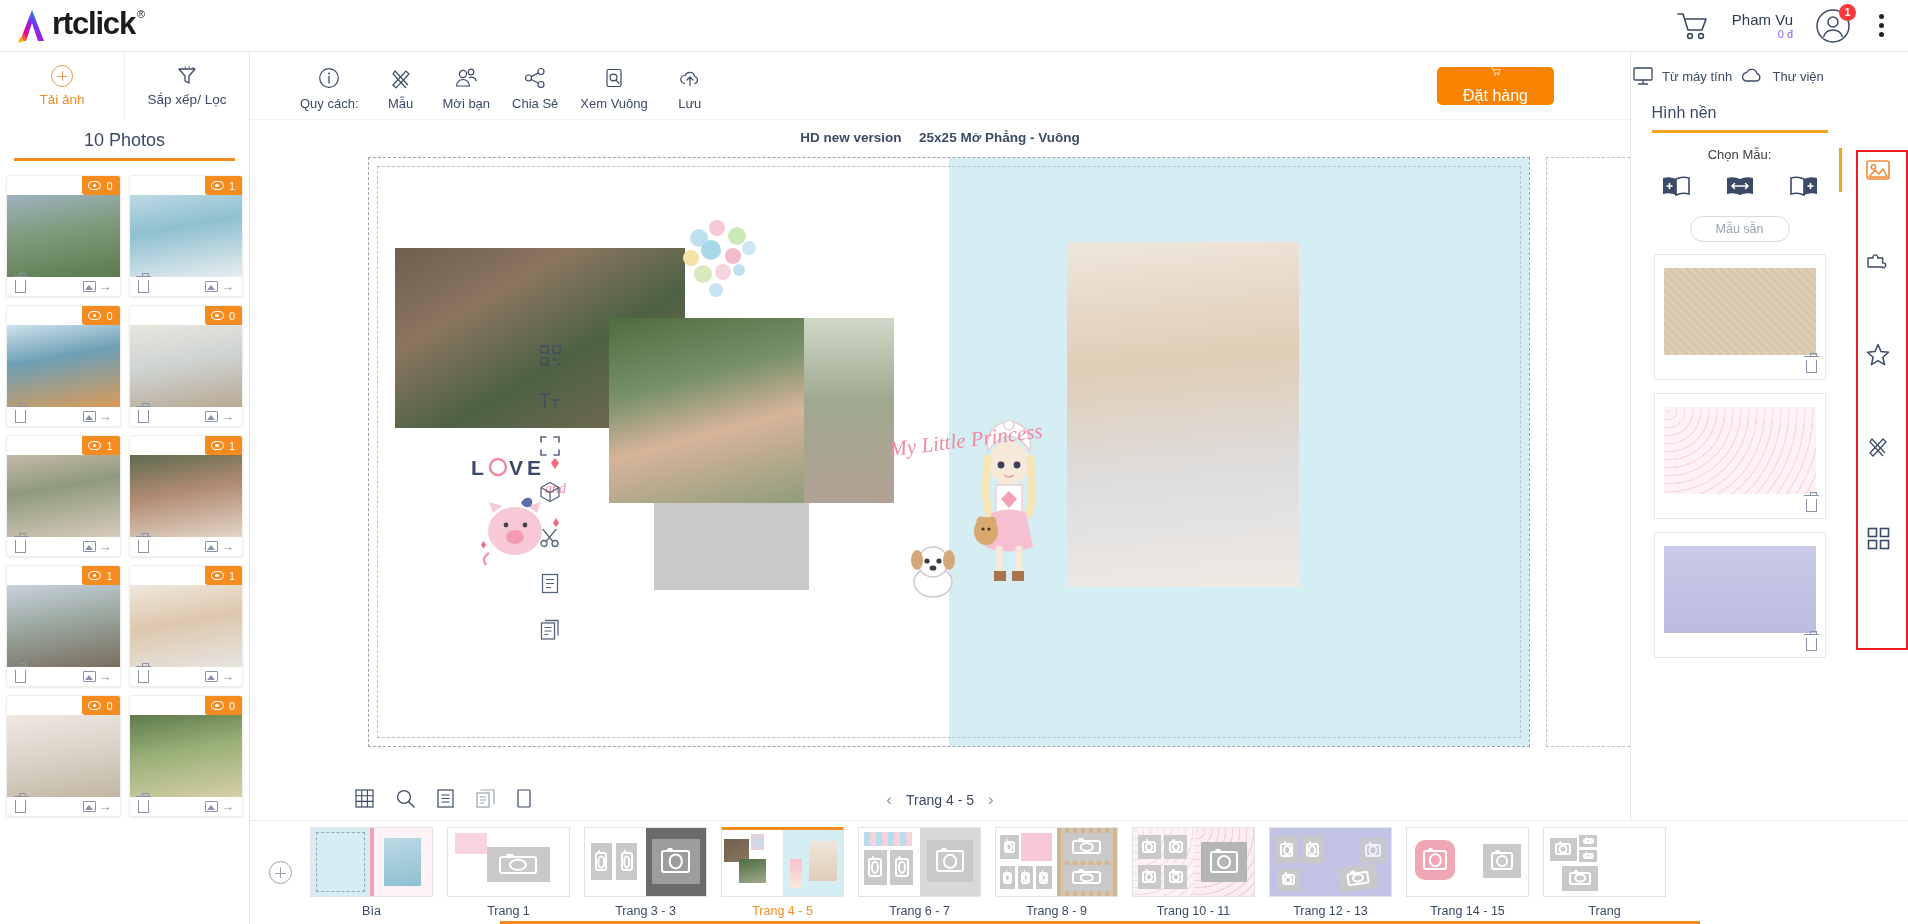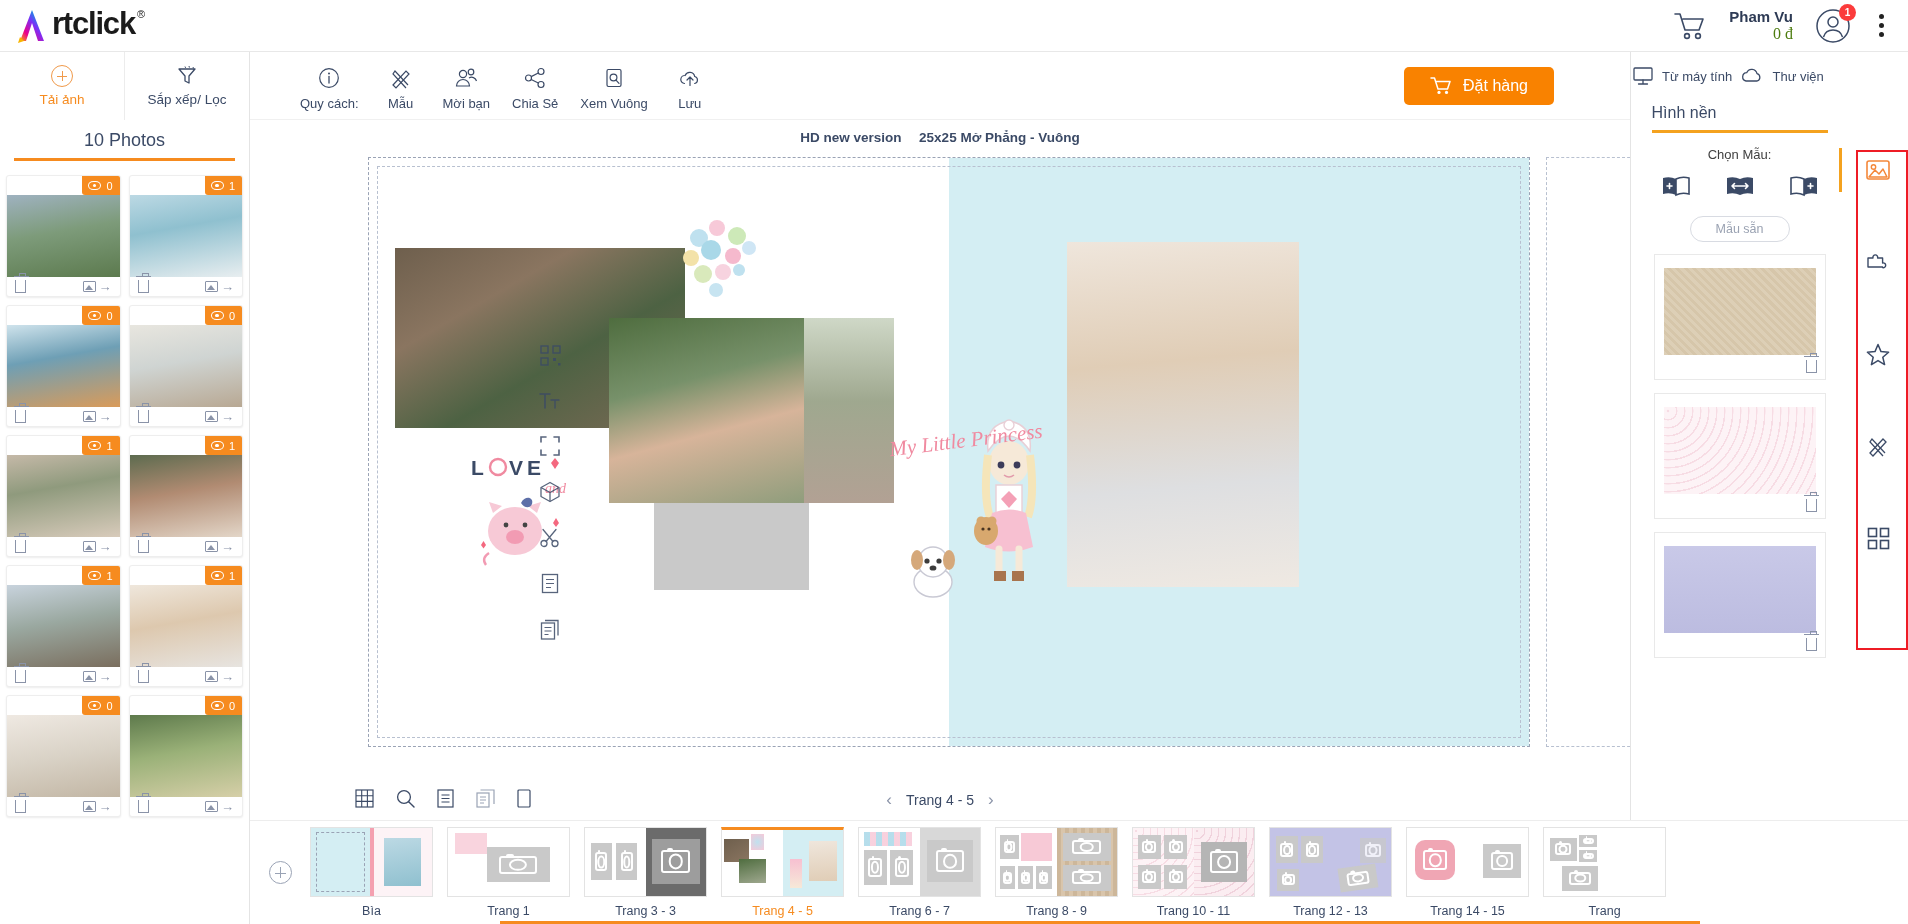--- a/index.html
+++ b/index.html
@@ -17,22 +17,22 @@
     position: absolute; top: 0; left: 0; width: 1908px; height: 52px;
     background: #fff; border-bottom: 1px solid #e8e8e8;
     display: flex; align-items: center; justify-content: space-between;
     z-index: 40;
   }
   .logo-wrap { display: flex; align-items: flex-start; padding-left: 12px; }
   .logo-txt { font-size: 31px; font-weight: bold; letter-spacing: -1.2px; color: #1b1b1b; line-height: 34px; }
   .logo-reg { font-size: 11px; color: #222; margin-top: 1px; margin-left: 2px; }
   .topright { display: flex; align-items: center; gap: 22px; padding-right: 18px; }
   .userblk { text-align: right; line-height: 1.15; }
-  .uname { font-size: 15px; color: #2e3b55; font-weight: 700; }
-  .ubal  { font-size: 16px; color: #4d7c0f; font-family: Liberation Serif, serif; }
+  .uname { font-size: 15px; color: #2e3b55; font-weight: 400; }
+  .ubal  { font-size: 11px; color: #8b5cf6; }
   .avatar-wrap { position: relative; width: 36px; height: 36px; }
   .badge {
     position: absolute; top: -4px; right: -5px; min-width: 17px; height: 17px;
     background: #fb3b3b; color: #fff; border-radius: 50%;
     font-size: 10px; display: flex; align-items: center; justify-content: center;
     font-weight: bold; padding: 0 3px;
   }
   .kebab { display: flex; flex-direction: column; gap: 4px; padding: 4px 6px; cursor: pointer; }
   .kebab i { width: 5px; height: 5px; background: #222; border-radius: 50%; display: block; }
 
@@ -97,21 +97,21 @@
     background: #fff; display: flex; align-items: center;
     border-bottom: 1px solid #f0f0f0;
   }
   .mt-items { display: flex; align-items: flex-start; gap: 22px; margin-left: 50px; padding-top: 6px; }
   .mt-item { display:flex; flex-direction:column; align-items:center; gap:7px; cursor:pointer; min-width: 40px; }
   .mt-lab { font-size: 13px; color: #3b4a66; white-space: nowrap; }
   .order-btn {
     margin-left: auto; margin-right: 76px;
     background: #f98200; color: #fff; border: none; border-radius: 5px;
     height: 38px; padding: 0 26px; font-size: 16px; font-family: inherit;
-    display: flex; align-items: center; gap: 11px; cursor: pointer;
+    display: flex; align-items: center; gap: 11px; cursor: pointer; flex-direction: column;
   }
 
   
   .canvas-area {
     position: absolute; top: 120px; left: 250px; width: 1380px; height: 680px;
     background: #fff; overflow: hidden;
   }
   .canvas-title { text-align: center; font-size: 13.5px; color: #3b4a66; padding-top: 10px; font-weight: bold; }
   .canvas-title .sp { display: inline-block; width: 10px; }
 

